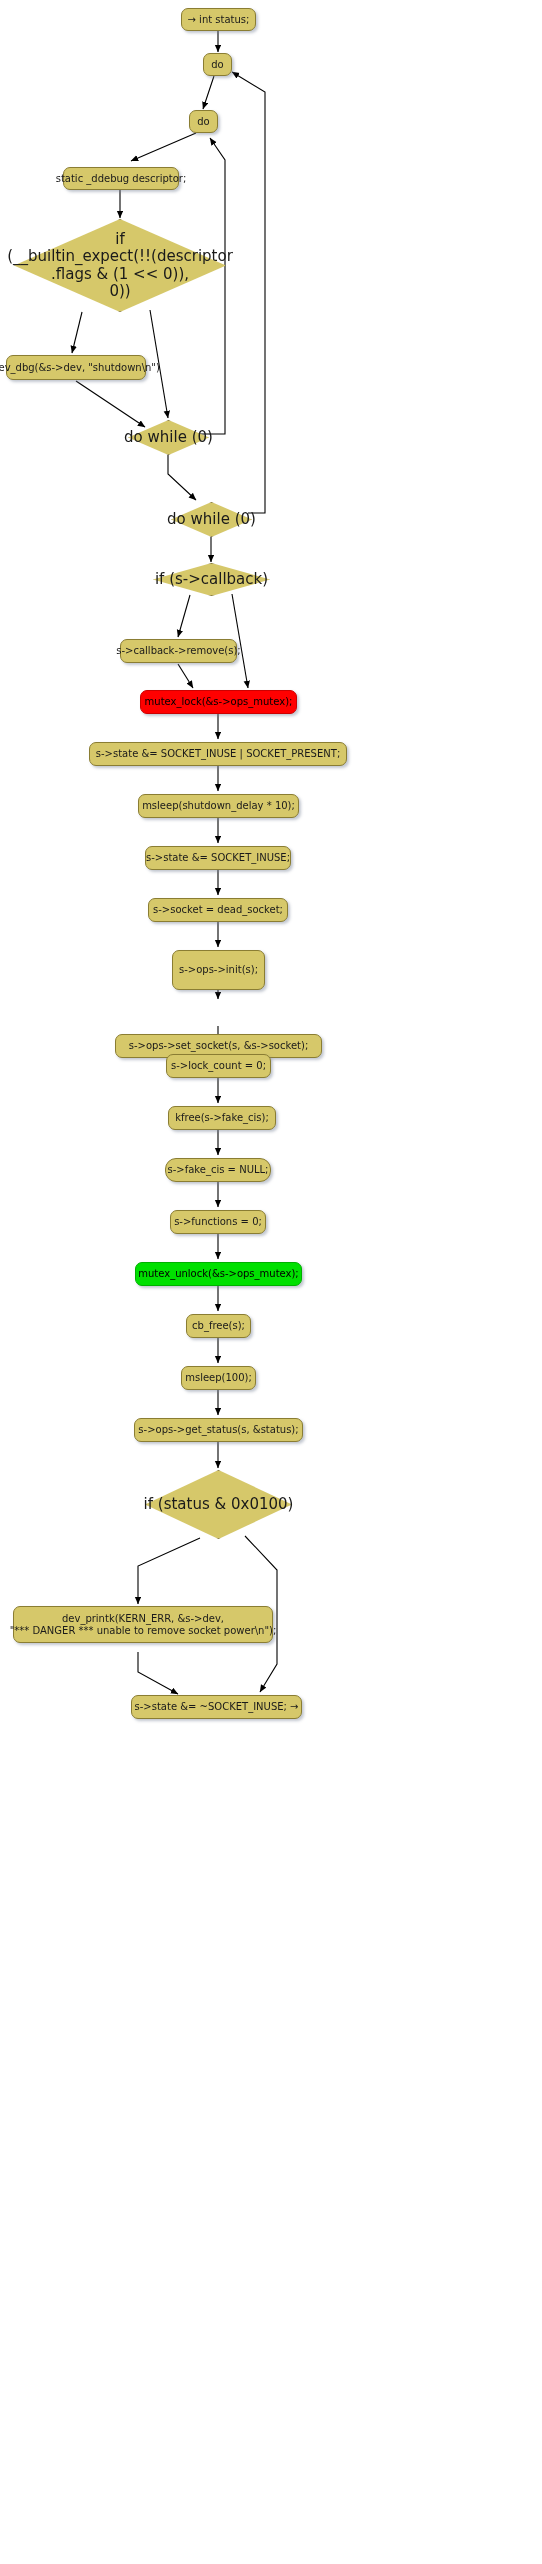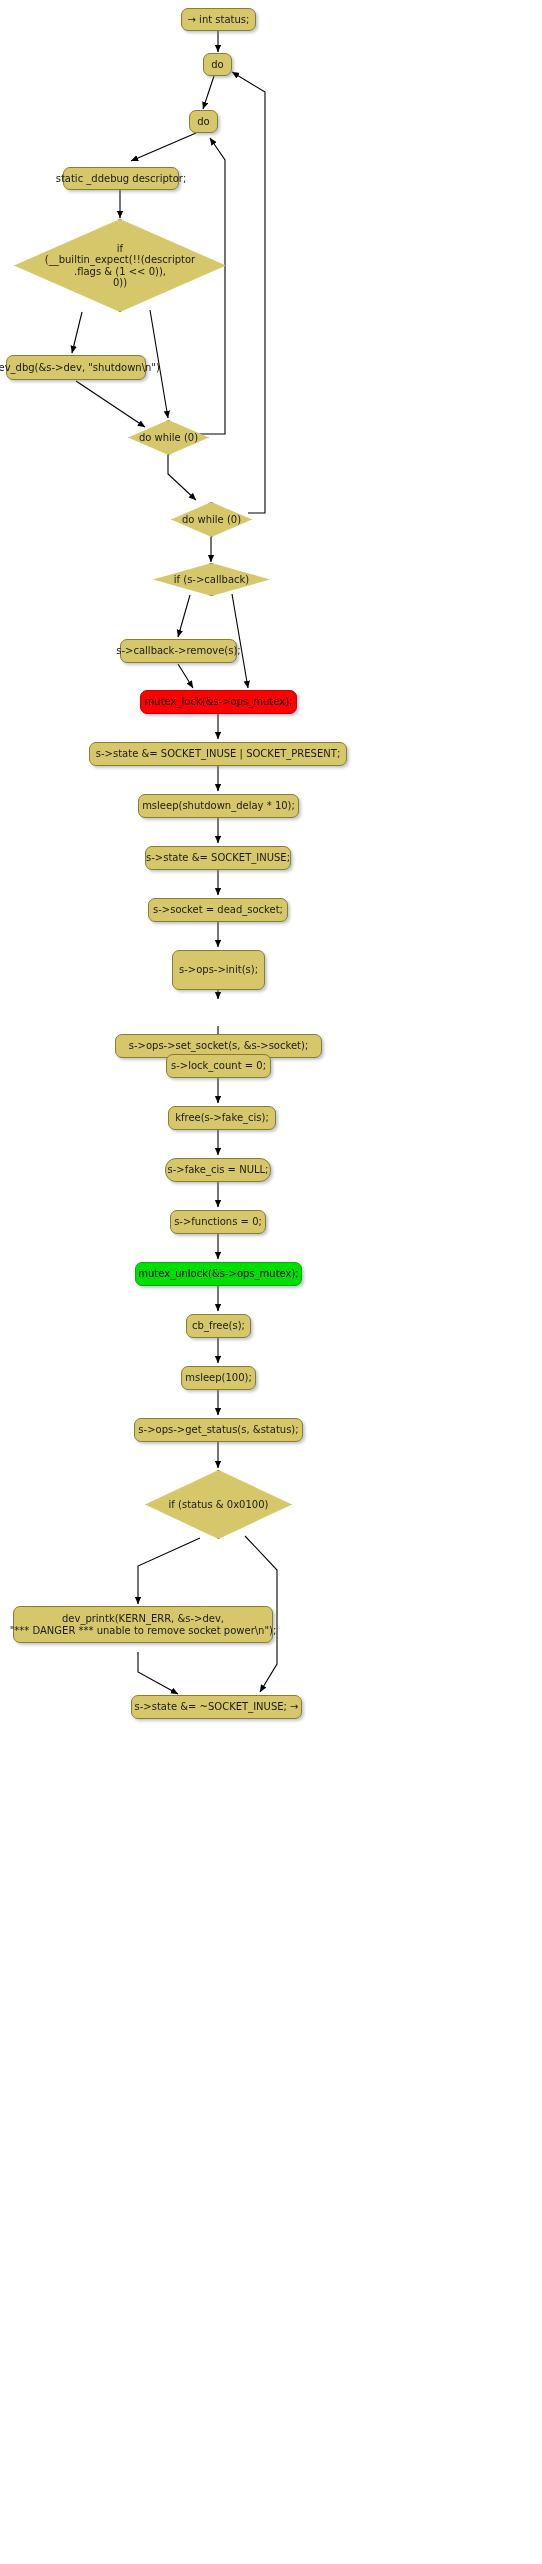--- a/index.html
+++ b/index.html
@@ -33,21 +33,21 @@
     box-shadow:2px 2px 3px rgba(120,130,150,.45);
     padding:2px 6px;
   }
   .box.red{background:#ff0000;border-color:#cc0000;color:#000000;}
   .box.green{background:#00e000;border-color:#00b000;color:#000000;}
 
   .diamond{
     background:transparent;
     border:none;
     color:#1a1a1a;
-    font-size:10px;
+    font-size:15px;
   }
   .diamond .dshape{
     position:absolute;
     left:0;top:0;right:0;bottom:0;
     background:#d6c86a;
     border:1px solid #8a7d33;
     clip-path:polygon(50% 0%,100% 50%,50% 100%,0% 50%);
     z-index:-1;
     filter:drop-shadow(2px 2px 2px rgba(120,130,150,.5));
   }

